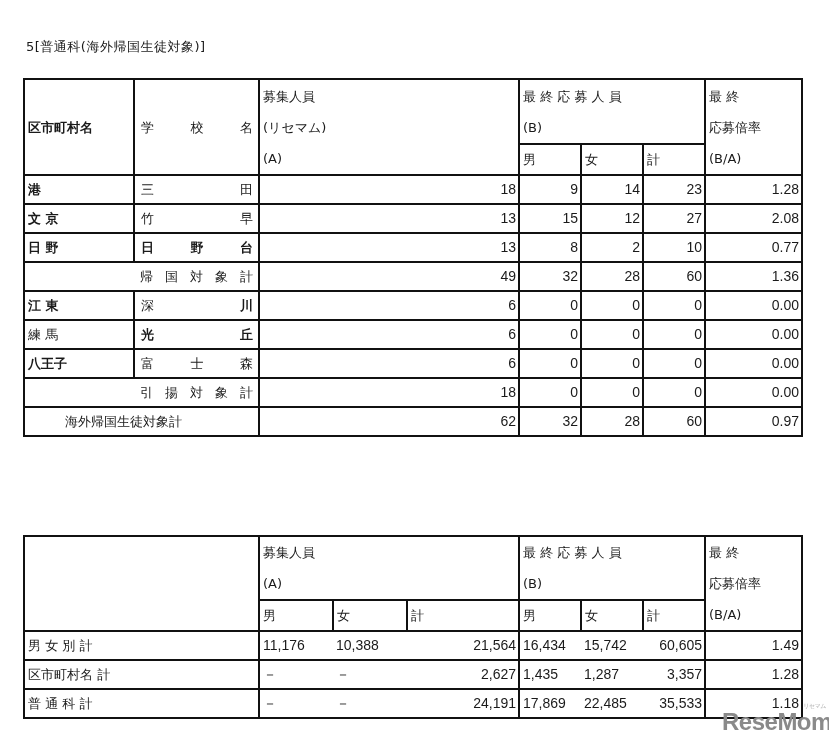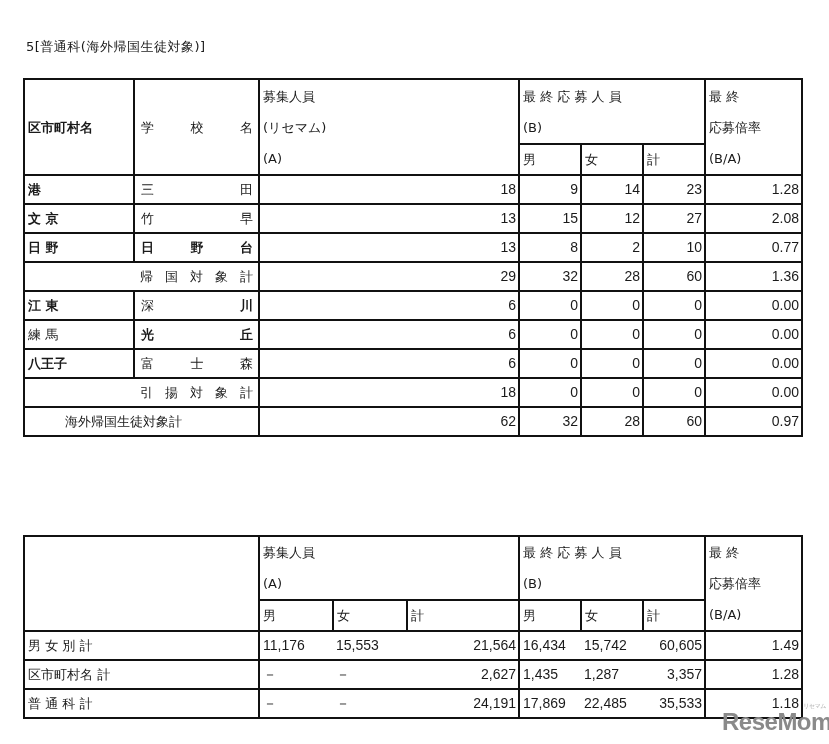--- a/index.html
+++ b/index.html
@@ -130,21 +130,21 @@
     <td style="border-right:none"></td>
     <td style="border-left:none">
           <div class="spread">
             <span>帰</span>
             <span>国</span>
             <span>対</span>
             <span>象</span>
             <span>計</span>
           </div>
         </td>
-    <td class="r num">29</td>
+    <td class="r num">49</td>
     <td class="r num">32</td>
     <td class="r num">28</td>
     <td class="r num">60</td>
     <td class="r num">1.36</td>
   </tr>
 
   <tr>
     <td class="c bold">江 東</td>
     <td>
           <div class="spread">
@@ -251,21 +251,21 @@
     <td class="c">男</td>
     <td class="c">女</td>
     <td class="c">計</td>
     <td class="c">男</td>
     <td class="c">女</td>
     <td class="c">計</td>
   </tr>
   <tr>
     <td class="c">男 女 別 計</td>
     <td class="c num" style="border-right-width:0">11,176</td>
-    <td class="c num" style="border-left-width:0;border-right-width:0">15,553</td>
+    <td class="c num" style="border-left-width:0;border-right-width:0">10,388</td>
     <td class="r num" style="border-left-width:0">21,564</td>
     <td class="c num" style="border-right-width:0">16,434</td>
     <td class="c num" style="border-left-width:0;border-right-width:0">15,742</td>
     <td class="r num" style="border-left-width:0">60,605</td>
     <td class="r num">1.49</td>
   </tr>
   <tr>
     <td class="c">区市町村名 計</td>
     <td class="c num" style="border-right-width:0">－</td>
     <td class="c num" style="border-left-width:0;border-right-width:0">－</td>

